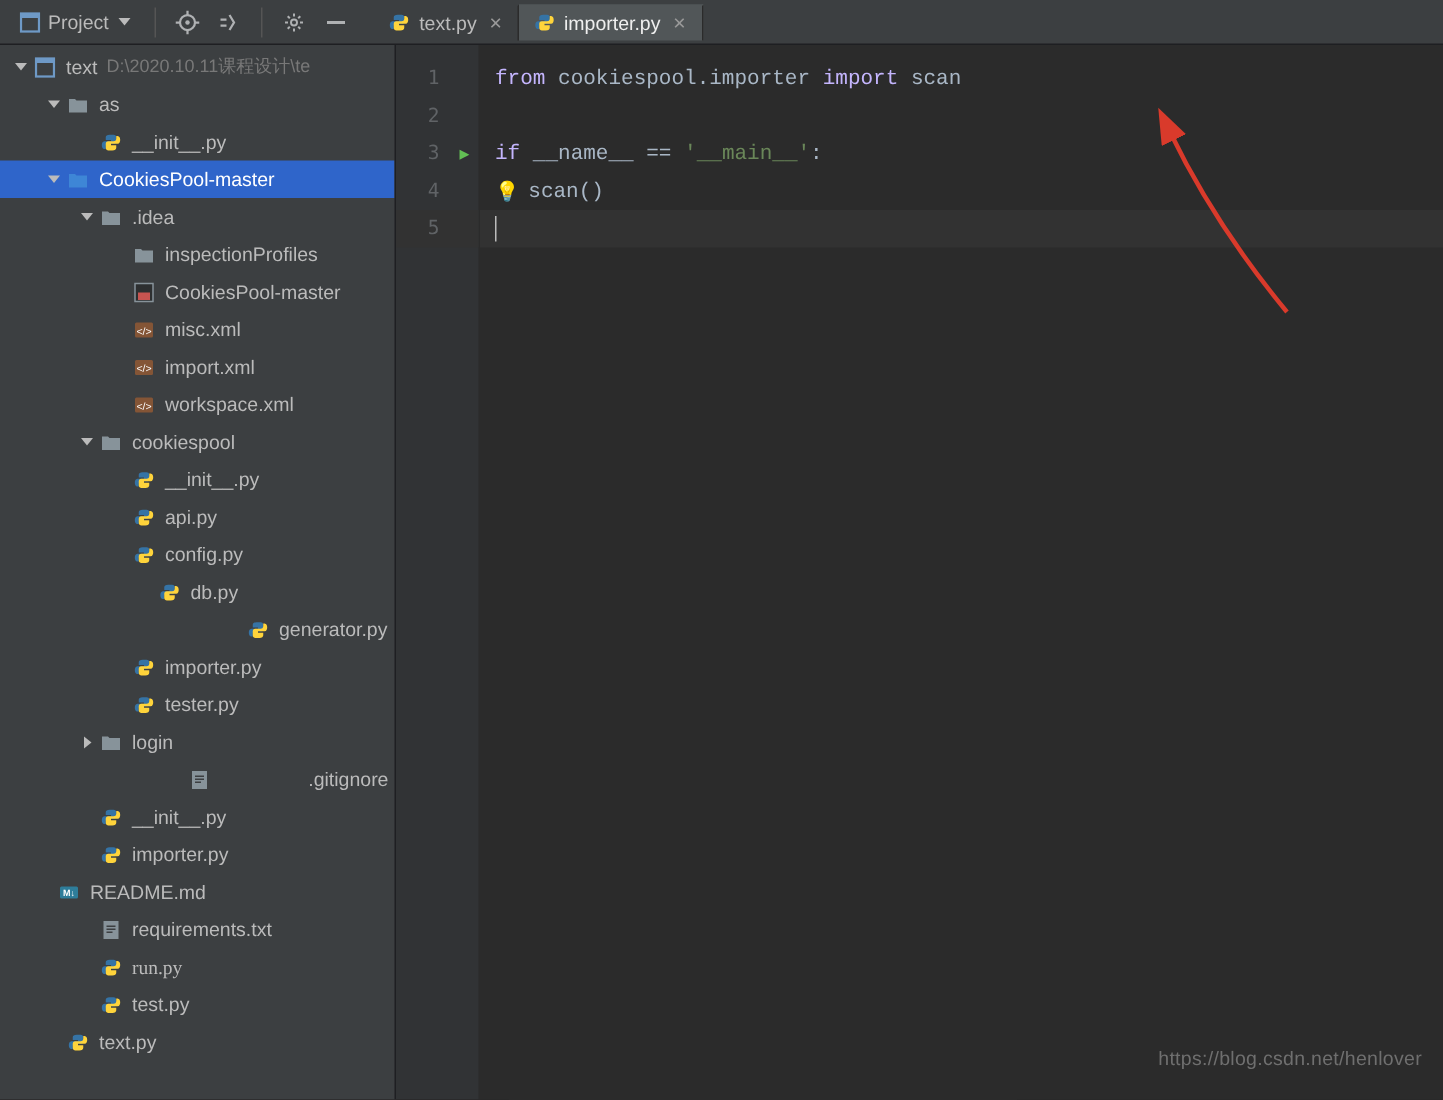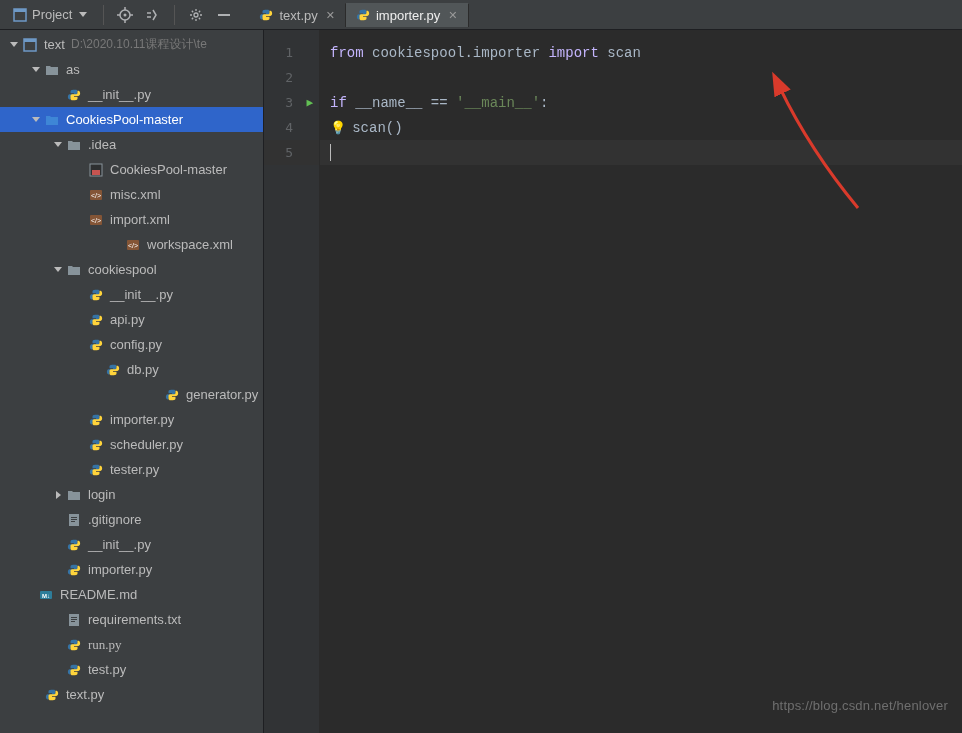--- a/index.html
+++ b/index.html
@@ -374,20 +374,29 @@
             <svg width="14" height="14" viewBox="0 0 14 14">
               <path d="M1 3h4l1 1h7v8H1z" fill="#87939a"></path>
             </svg>
           </span>
           <span class="tree-label">.idea</span>
         </div>
         <div class="tree-item" style="padding-left: 74px;">
           <span class="chev"></span>
           <span class="tree-icon">
             <svg width="14" height="14" viewBox="0 0 14 14">
+              <path d="M1 3h4l1 1h7v8H1z" fill="#87939a"></path>
+            </svg>
+          </span>
+          <span class="tree-label">inspectionProfiles</span>
+        </div>
+        <div class="tree-item" style="padding-left: 74px;">
+          <span class="chev"></span>
+          <span class="tree-icon">
+            <svg width="14" height="14" viewBox="0 0 14 14">
               <rect x="1" y="1" width="12" height="12" fill="#2d2f30" stroke="#87939a"></rect>
               <rect x="3" y="7" width="8" height="5" fill="#c75450"></rect>
             </svg>
           </span>
           <span class="tree-label">CookiesPool-master</span>
         </div>
         <div class="tree-item" style="padding-left: 74px;">
           <span class="chev"></span>
           <span class="tree-icon">
             <svg width="14" height="14" viewBox="0 0 14 14">
@@ -400,21 +409,21 @@
         <div class="tree-item" style="padding-left: 74px;">
           <span class="chev"></span>
           <span class="tree-icon">
             <svg width="14" height="14" viewBox="0 0 14 14">
               <rect x="1" y="2" width="12" height="10" rx="1" fill="#845536"></rect>
               <text x="7" y="10" font-size="7" text-anchor="middle" fill="#fff" font-family="Arial">&lt;/&gt;</text>
             </svg>
           </span>
           <span class="tree-label">import.xml</span>
         </div>
-        <div class="tree-item" style="padding-left: 74px; margin-left: 37px;">
+        <div class="tree-item" style="padding-left: 74px;">
           <span class="chev"></span>
           <span class="tree-icon">
             <svg width="14" height="14" viewBox="0 0 14 14">
               <rect x="1" y="2" width="12" height="10" rx="1" fill="#845536"></rect>
               <text x="7" y="10" font-size="7" text-anchor="middle" fill="#fff" font-family="Arial">&lt;/&gt;</text>
             </svg>
           </span>
           <span class="tree-label">workspace.xml</span>
         </div>
         <div class="tree-item" style="padding-left: 52px;">
@@ -489,44 +498,34 @@
           <span class="tree-label">importer.py</span>
         </div>
         <div class="tree-item" style="padding-left: 74px;">
           <span class="chev"></span>
           <span class="tree-icon">
             <svg width="14" height="14" viewBox="0 0 16 16">
               <path d="M7 2c-2 0-3 .8-3 2v2h4v1H3c-1.5 0-2 1.7-2 3s.5 3 2 3h1v-2c0-1.7 1-2 2-2h4c1.5 0 2-1 2-2V4c0-1.5-1-2-2-2H7z" fill="#3573a5"></path>
               <path d="M9 14c2 0 3-.8 3-2v-2H8V9h5c1.5 0 2-1.7 2-3s-.5-3-2-3h-1v2c0 1.7-1 2-2 2H6c-1.5 0-2 1-2 2v3c0 1.5 1 2 2 2h3z" fill="#ffd43b"></path>
             </svg>
           </span>
-          <span class="tree-label">scheduler.py</span>
-        </div>
-        <div class="tree-item" style="padding-left: 74px;">
-          <span class="chev"></span>
-          <span class="tree-icon">
-            <svg width="14" height="14" viewBox="0 0 16 16">
-              <path d="M7 2c-2 0-3 .8-3 2v2h4v1H3c-1.5 0-2 1.7-2 3s.5 3 2 3h1v-2c0-1.7 1-2 2-2h4c1.5 0 2-1 2-2V4c0-1.5-1-2-2-2H7z" fill="#3573a5"></path>
-              <path d="M9 14c2 0 3-.8 3-2v-2H8V9h5c1.5 0 2-1.7 2-3s-.5-3-2-3h-1v2c0 1.7-1 2-2 2H6c-1.5 0-2 1-2 2v3c0 1.5 1 2 2 2h3z" fill="#ffd43b"></path>
-            </svg>
-          </span>
           <span class="tree-label">tester.py</span>
         </div>
         <div class="tree-item" style="padding-left: 52px;">
           <span class="chev">
             <span class="chev-right"></span>
           </span>
           <span class="tree-icon">
             <svg width="14" height="14" viewBox="0 0 14 14">
               <path d="M1 3h4l1 1h7v8H1z" fill="#87939a"></path>
             </svg>
           </span>
           <span class="tree-label">login</span>
         </div>
-        <div class="tree-item" style="padding-left: 52px;">
+        <div class="tree-item" style="padding-left: 52px; justify-content: space-between;">
           <span class="chev"></span>
           <span class="tree-icon">
             <svg width="14" height="14" viewBox="0 0 14 14">
               <rect x="2" y="1" width="10" height="12" fill="#87939a"></rect>
               <rect x="4" y="4" width="6" height="1" fill="#3c3f41"></rect>
               <rect x="4" y="6" width="6" height="1" fill="#3c3f41"></rect>
               <rect x="4" y="8" width="4" height="1" fill="#3c3f41"></rect>
             </svg>
           </span>
           <span class="tree-label">.gitignore</span>

